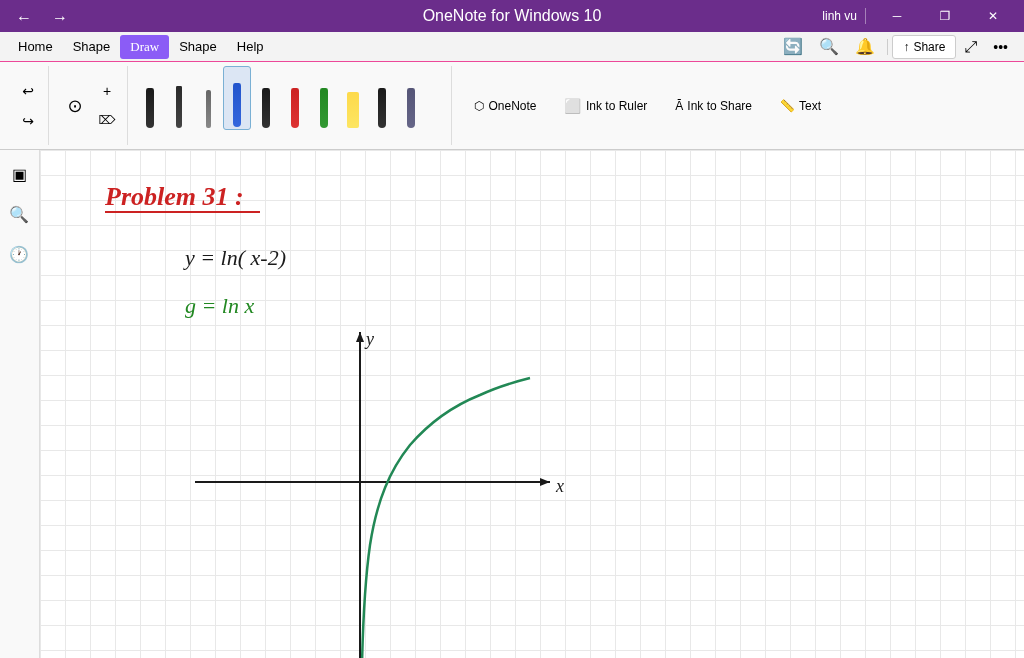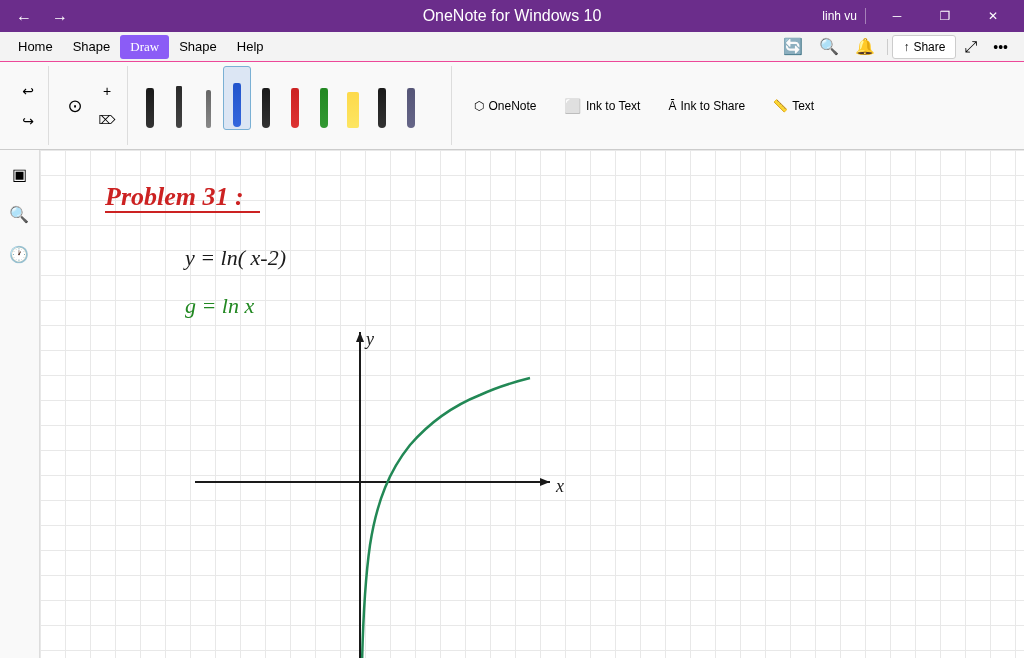--- a/index.html
+++ b/index.html
@@ -320,21 +320,21 @@
     <button class="ribbon-btn-small" style="align-self:center;font-size:18px;font-weight:bold;">+</button>
   </div>
 
   <div class="draw-tools">
     <button class="draw-tool-btn">
       <span>⬡</span>
       <span>OneNote</span>
     </button>
     <button class="draw-tool-btn">
       <span style="font-size:14px;">⬜</span>
-      <span>Ink to Text</span>
+      <span>Ink to Ruler</span>
     </button>
     <button class="draw-tool-btn">
       <span>Ā</span>
       <span>Ink to Share</span>
     </button>
     <button class="draw-tool-btn">
       <span>📏</span>
       <span>Text</span>
     </button>
   </div>

